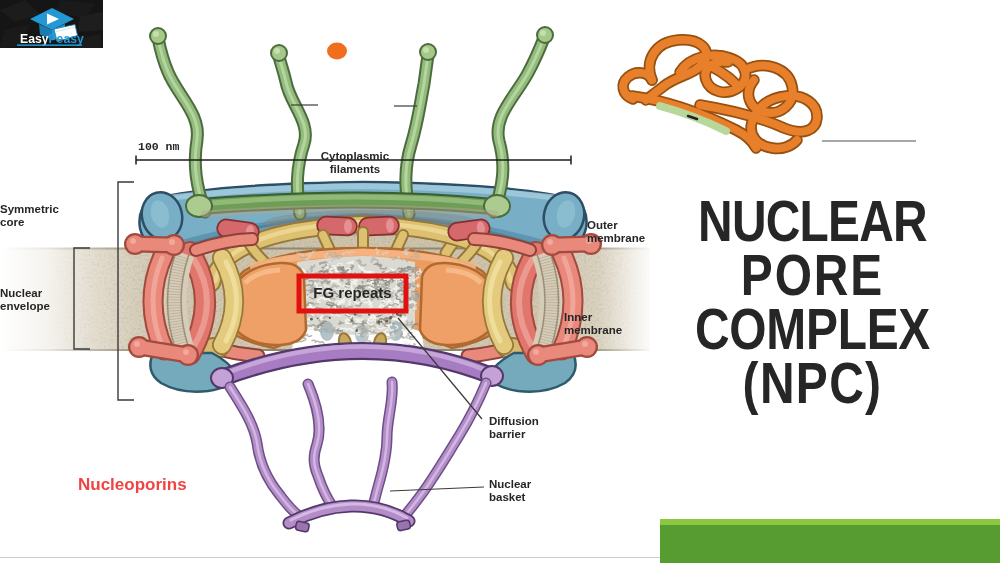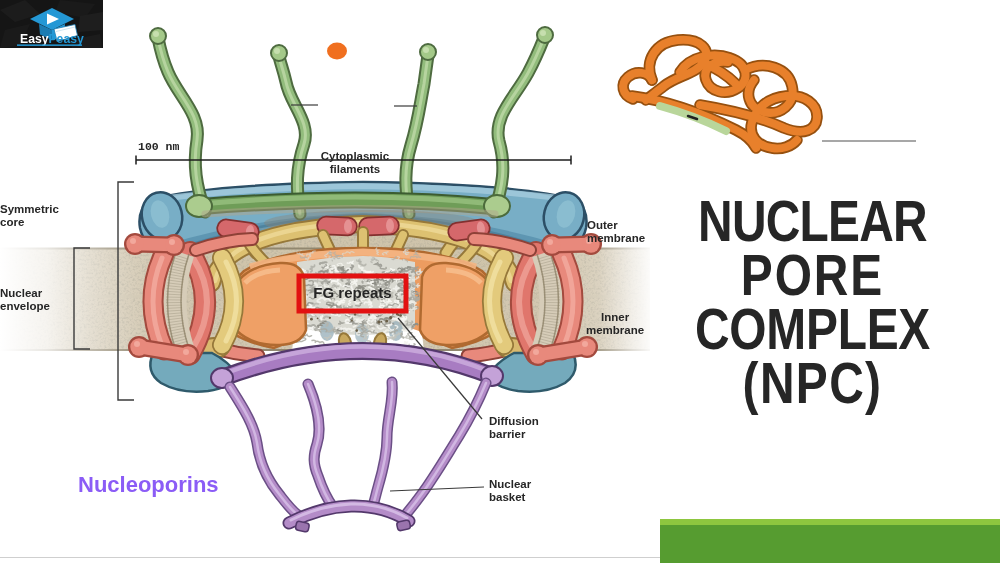--- a/index.html
+++ b/index.html
@@ -748,25 +748,25 @@
 <div id="bline"></div>
 <div id="greenbar">
       <div class="t"></div>
     </div>
 
 <div class="lb c" style="left:295px; top:106px; width:120px;margin-top:44px;">Cytoplasmic<br>filaments</div>
 <div class="lb" style="left:138px; top:141px;font-family:Liberation Mono, monospace;">100 nm</div>
 <div class="lb r" style="left:0px; top:203px; width:72px;">Symmetric<br>core</div>
 <div class="lb r" style="left:0px; top:287px; width:62px;">Nuclear<br>envelope</div>
 <div class="lb" style="left:587px; top:219px;">Outer<br>membrane</div>
-<div class="lb" style="left:586px; top:311px;text-align:center;">Inner<br>membrane</div>
+<div class="lb" style="left:564px; top:311px;">Inner<br>membrane</div>
 <div class="lb c" style="left:299px; top:287px; width:107px; font-size:15px;">FG repeats</div>
 <div class="lb" style="left:489px; top:415px;">Diffusion<br>barrier</div>
 <div class="lb" style="left:489px; top:478px;">Nuclear<br>basket</div>
-<div class="lb" style="left:78px; top:479px; font-size:22px; color:#8b5cf6;">Nucleoporins</div>
+<div class="lb" style="left:78px; top:479px; font-size:17px; color:#ef4444;">Nucleoporins</div>
 
 <div id="title"><span style="letter-spacing:-0.9px">NUCLEAR</span><br><span style="letter-spacing:2.2px">PORE</span><br><span style="letter-spacing:-0.3px">COMPLEX</span><br><span style="letter-spacing:1.6px">(NPC)</span></div>
 
 <div id="logo">
 <svg width="103" height="65" viewBox="0 0 103 65">
   <rect width="103" height="65" fill="#151515"></rect>
   <g opacity="0.5">
     <polygon points="0,10 25,0 40,14 15,22" fill="#242424"></polygon>
     <polygon points="60,0 95,4 85,18 55,12" fill="#1f1f1f"></polygon>
     <polygon points="5,30 30,24 20,45 0,48" fill="#202020"></polygon>

